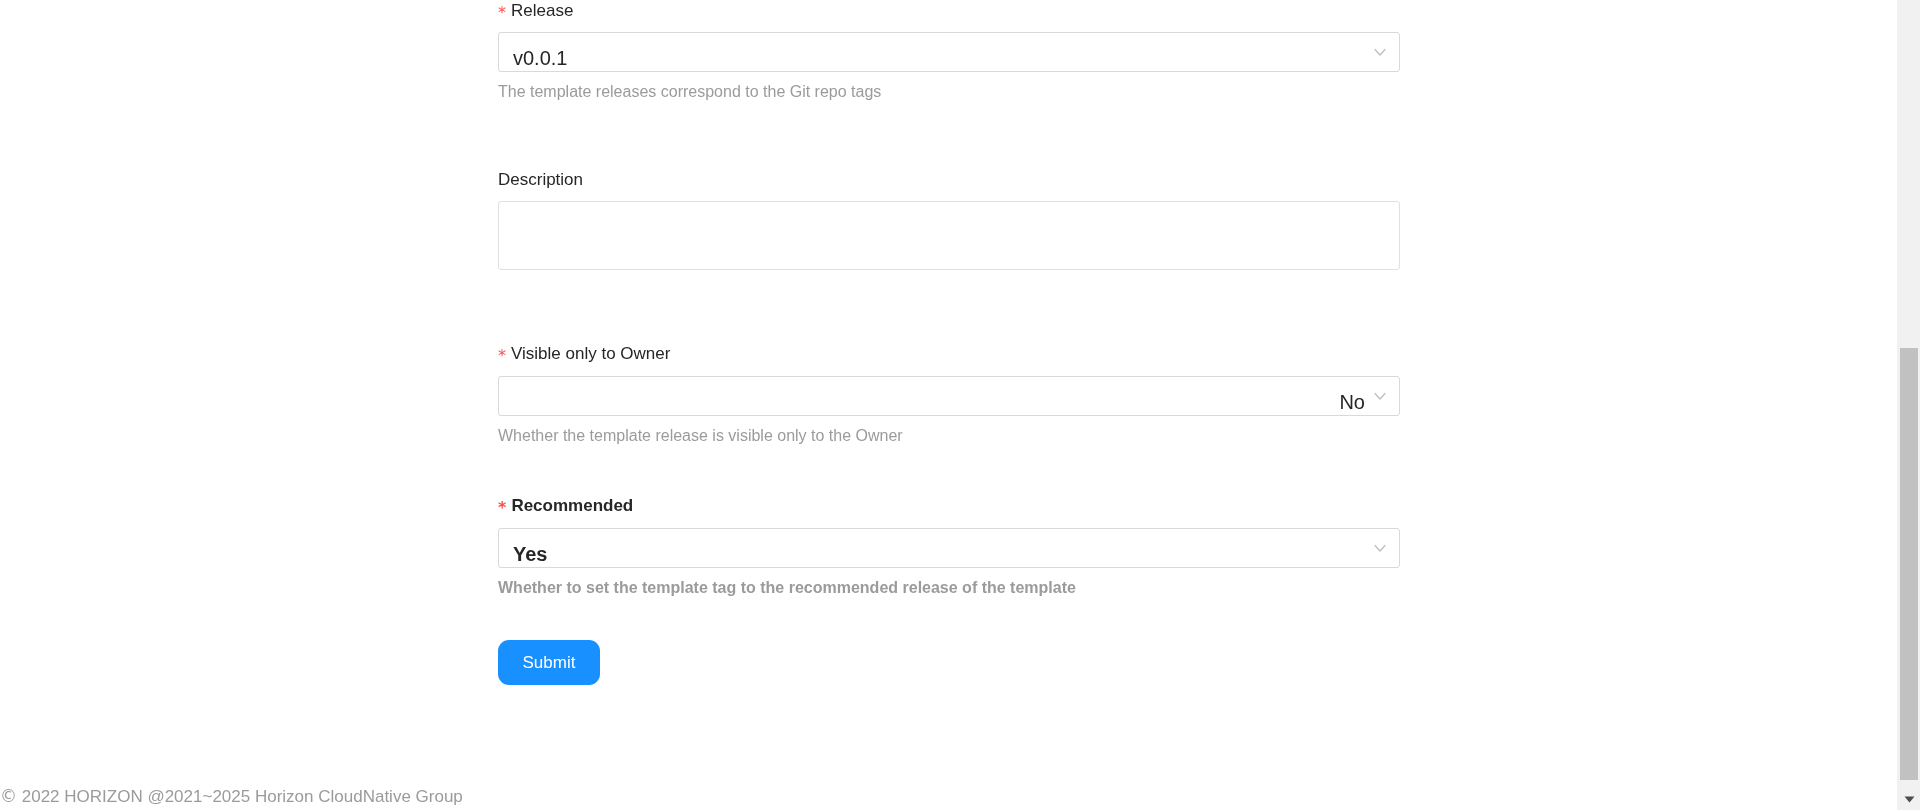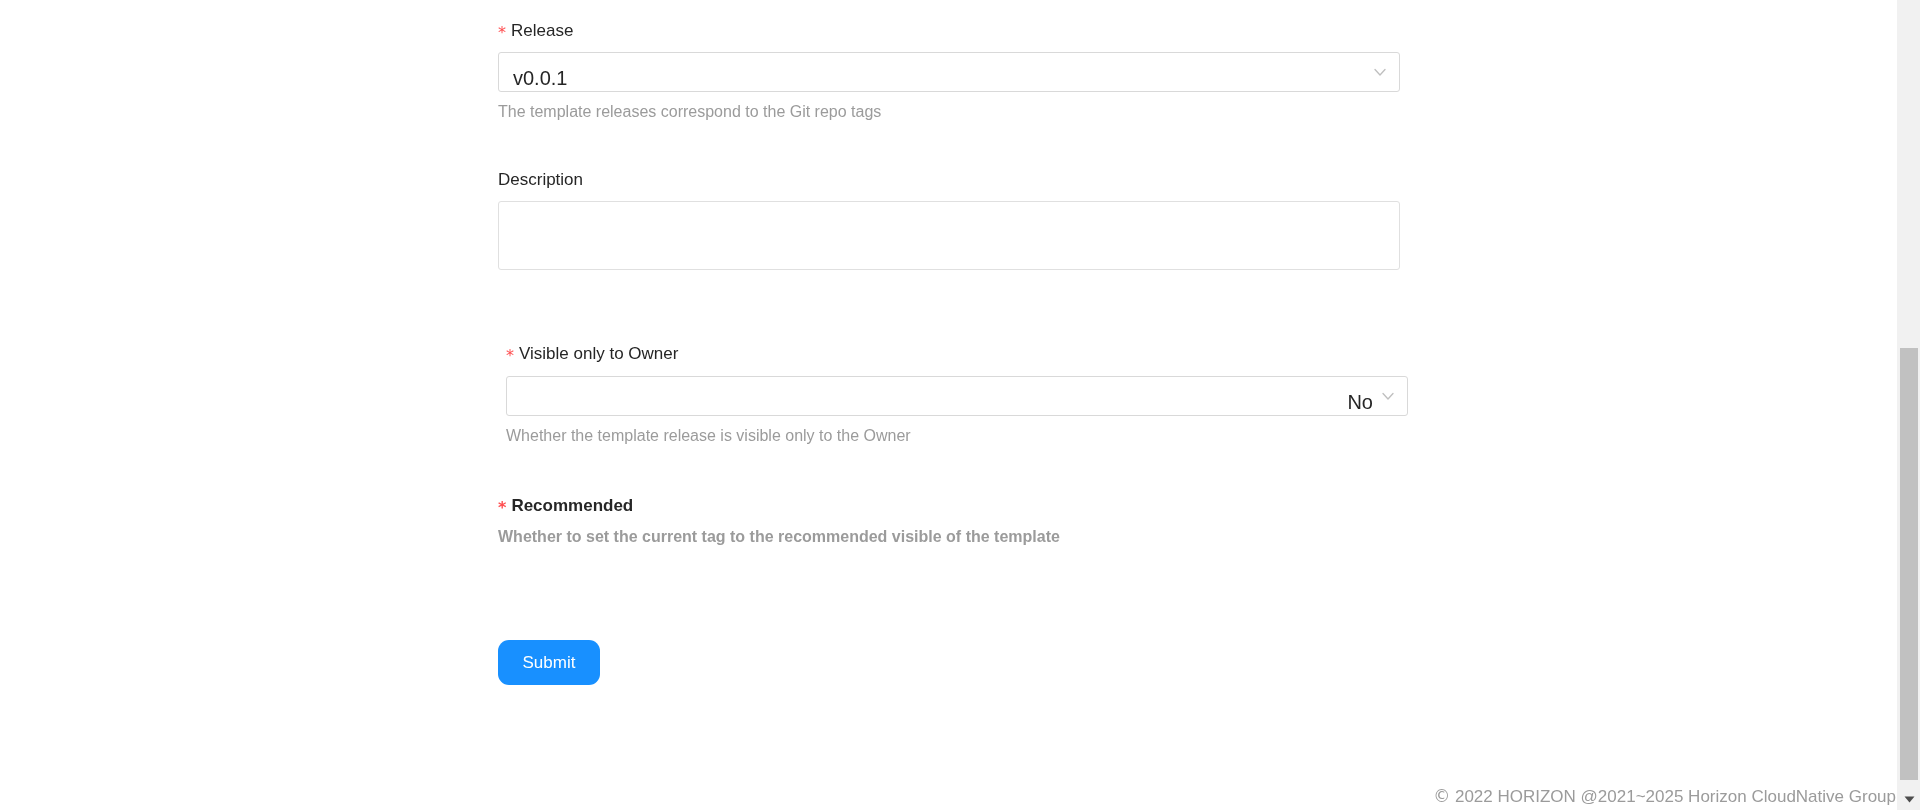--- a/index.html
+++ b/index.html
@@ -124,21 +124,21 @@
     cursor: pointer;
     padding: 0;
   }
 
   
   .footer {
     position: absolute;
     left: 0;
     top: 785px;
     width: 1896px;
-    text-align: right;
+    text-align: left;
     font-size: 17px;
     color: #9b9b9b;
     line-height: 22px;
     white-space: nowrap;
   }
   .copy-glyph { font-family: "DejaVu Sans", sans-serif; }
 
   
   .scrollbar {
     position: absolute;
@@ -175,21 +175,21 @@
 </head>
 <body>
 
 <div id="page">
 
   <div class="top-hairline"></div>
 
   <div class="content">
     <div class="form">
 
-      <div class="field" style="position:absolute; left:0; top:20px; width:902px;">
+      <div class="field" style="position:absolute; left:0; top:0; width:902px;">
         <div class="field-label">
           <span class="req-star">*</span><span>Release</span>
         </div>
         <div class="select-box" style="margin-top:10px;">
           <span class="select-value">v0.0.1</span>
           <span class="chevron">
             <svg width="14" height="14" viewBox="0 0 14 14" aria-hidden="true">
               <path d="M2 4.5 L7 10 L12 4.5" fill="none" stroke="#bfbfbf" stroke-width="1.3" stroke-linecap="round" stroke-linejoin="round"></path>
             </svg>
           </span>
@@ -197,40 +197,48 @@
         <div class="help-text" style="margin-top:10px;">The template releases correspond to the Git repo tags</div>
       </div>
 
       <div class="field" style="position:absolute; left:0; top:169px; width:759px;">
         <div class="field-label">
           <span>Description</span>
         </div>
         <textarea class="textarea-box" style="margin-top: 10px;" placeholder=""></textarea>
       </div>
 
-      <div class="field" style="position:absolute; left:8px; top:343px; width:902px;">
+      <div class="field" style="position:absolute; left:0; top:343px; width:902px;">
         <div class="field-label">
           <span class="req-star">*</span><span>Visible only to Owner</span>
         </div>
         <div class="select-box" style="margin-top:11px;justify-content:flex-end;">
           <span class="select-value">No</span>
           <span class="chevron">
             <svg width="14" height="14" viewBox="0 0 14 14" aria-hidden="true">
               <path d="M2 4.5 L7 10 L12 4.5" fill="none" stroke="#bfbfbf" stroke-width="1.3" stroke-linecap="round" stroke-linejoin="round"></path>
             </svg>
           </span>
         </div>
         <div class="help-text" style="margin-top:10px;">Whether the template release is visible only to the Owner</div>
       </div>
 
       <div class="field" style="position:absolute; left:0; top:495px; width:902px;font-weight:bold;">
         <div class="field-label">
           <span class="req-star">*</span><span>Recommended</span>
         </div>
-        <div class="help-text" style="margin-top:10px;">Whether to set the current tag to the recommended visible of the template</div>
+        <div class="select-box" style="margin-top:11px;">
+          <span class="select-value">Yes</span>
+          <span class="chevron">
+            <svg width="14" height="14" viewBox="0 0 14 14" aria-hidden="true">
+              <path d="M2 4.5 L7 10 L12 4.5" fill="none" stroke="#bfbfbf" stroke-width="1.3" stroke-linecap="round" stroke-linejoin="round"></path>
+            </svg>
+          </span>
+        </div>
+        <div class="help-text" style="margin-top:10px;">Whether to set the template tag to the recommended release of the template</div>
       </div>
 
       <button class="submit-btn" style="position:absolute; left:0; top:640px;">Submit</button>
 
     </div>
   </div>
 
   <div class="footer">
     <span class="copy-glyph">©</span>
     <span>2022 HORIZON @2021~2025 Horizon CloudNative Group</span>

